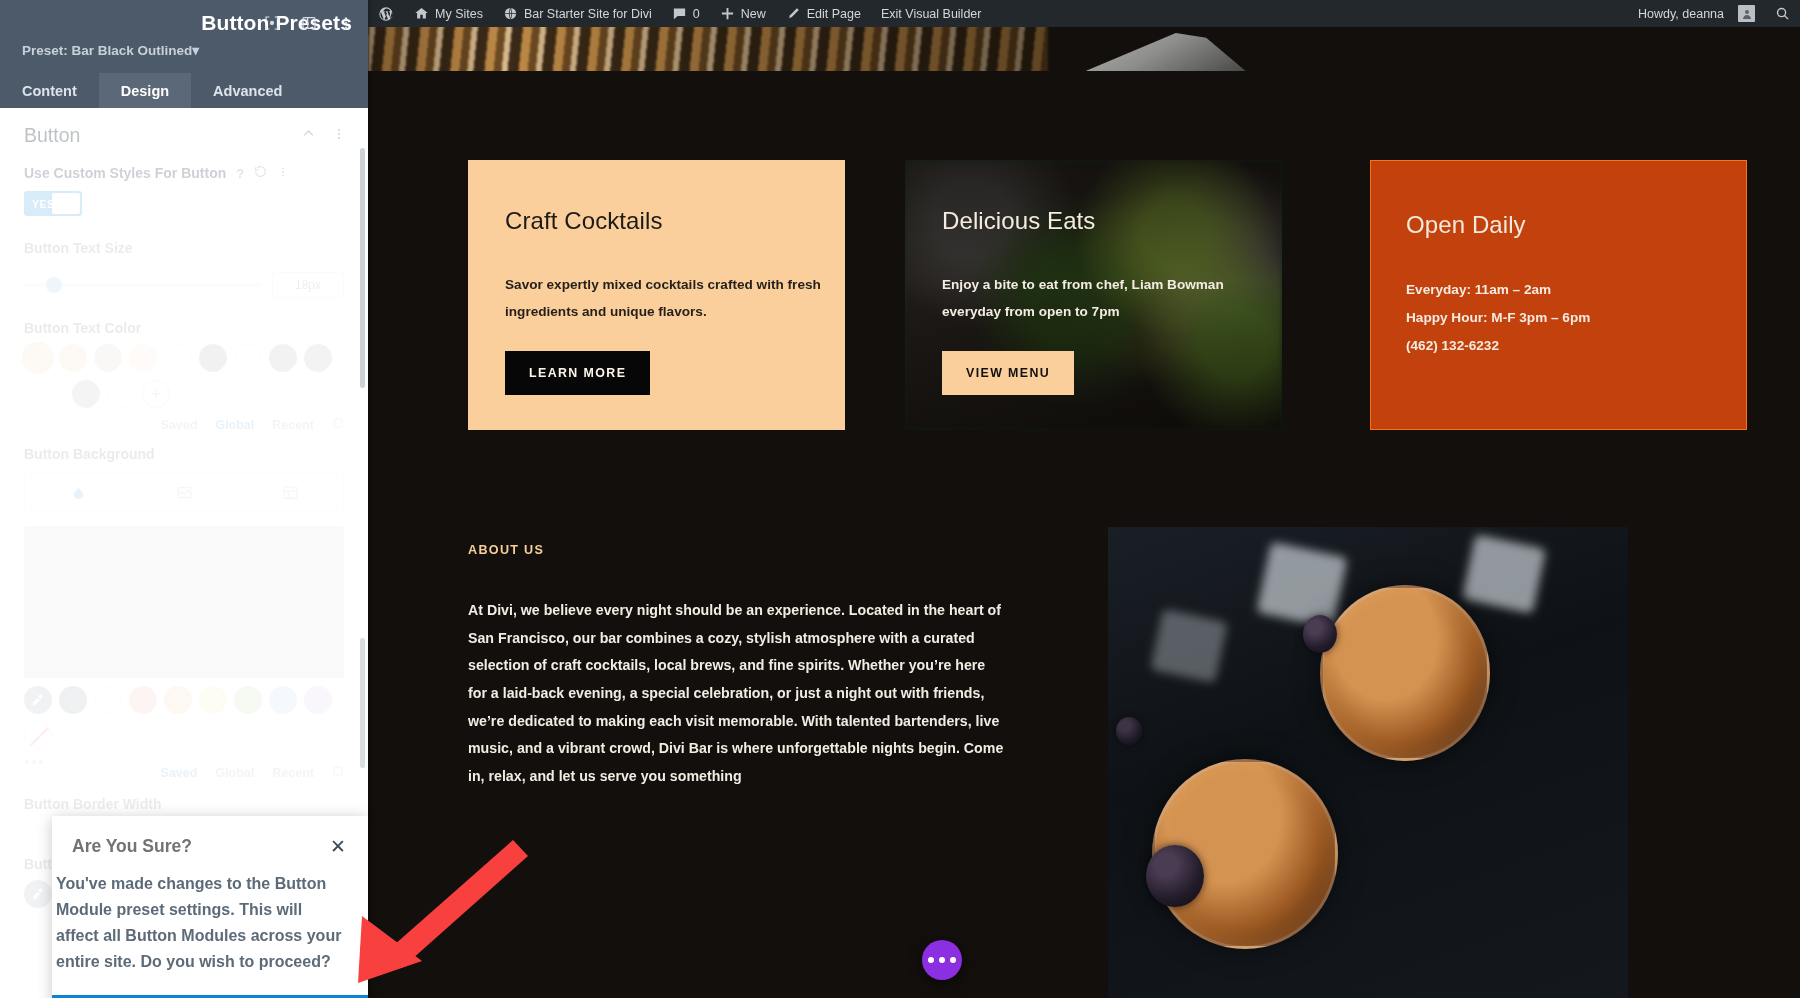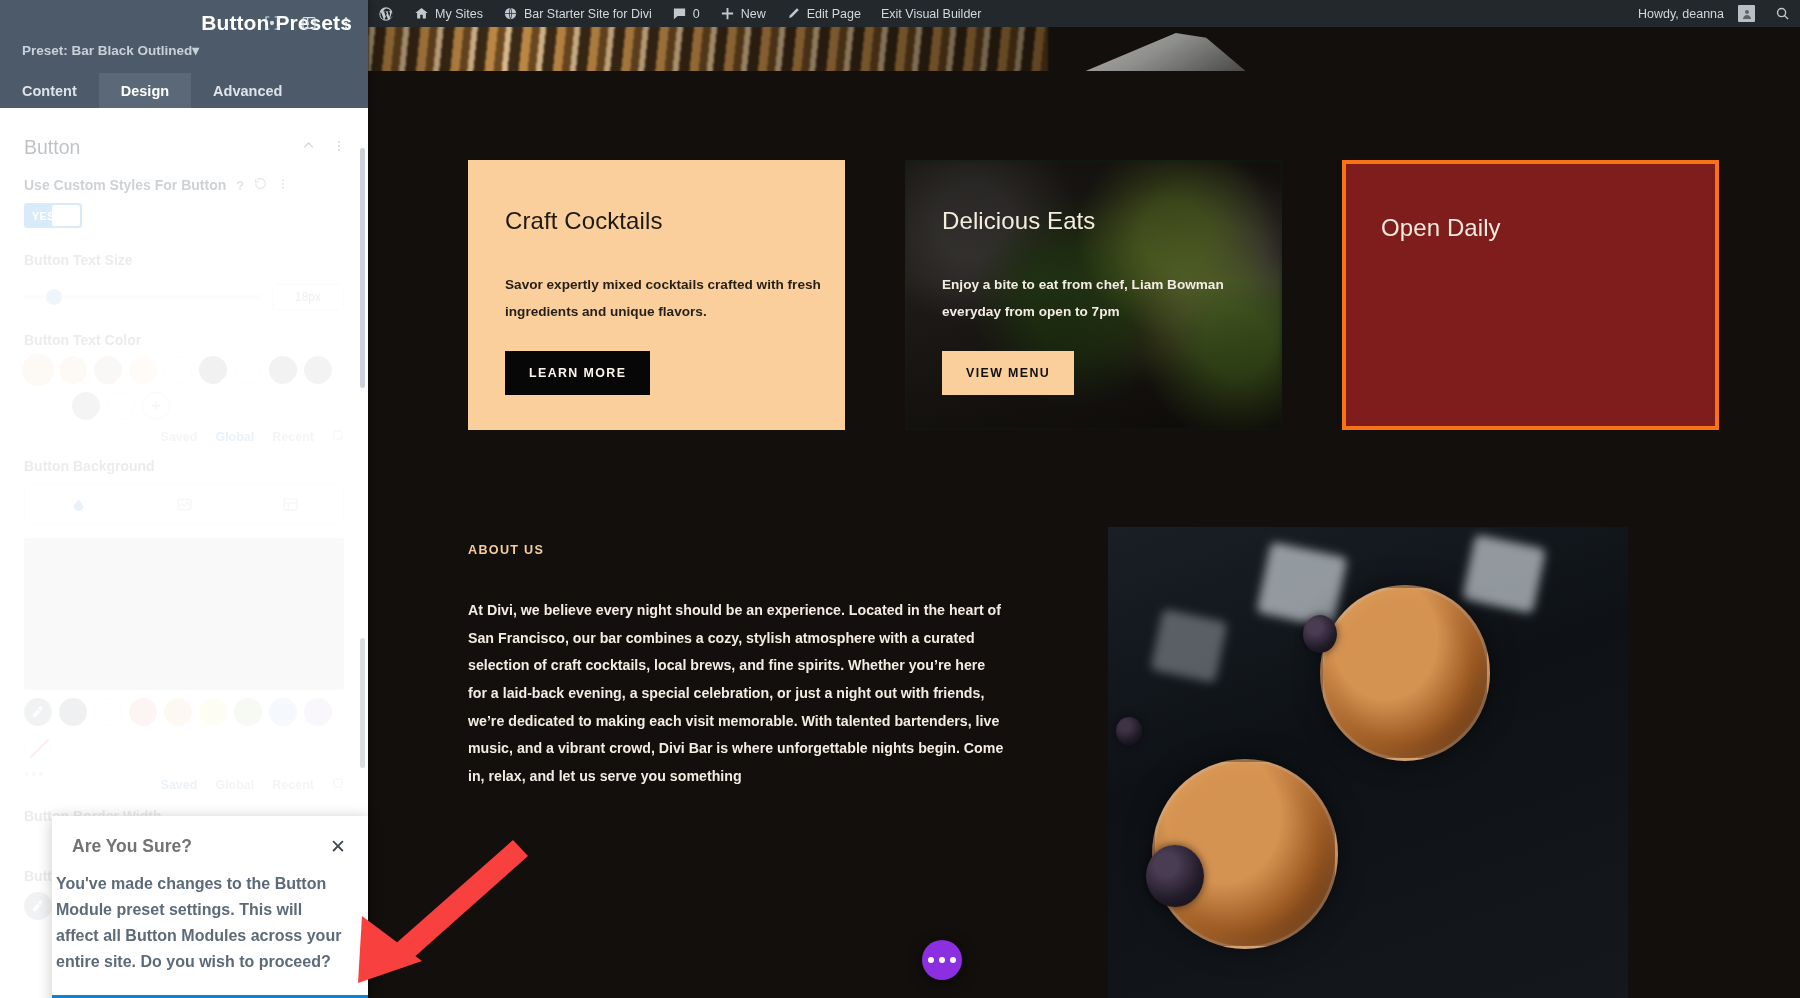--- a/index.html
+++ b/index.html
@@ -264,21 +264,21 @@
   }
   .card.photo .photo-veil {
     position:absolute; inset:0; z-index:1;
     background: linear-gradient(180deg, rgba(8,6,5,.68), rgba(8,6,5,.5) 45%, rgba(8,6,5,.72));
   }
   .card.photo .card-h { color:#f5ece0; }
   .card.photo .card-p { color:#f3ece3; }
   .card.photo .card-btn { background:#fbcf9b; color:#111; }
 
   
-  .card.outline { background:#7f1d1d; border: 4px solid #f97316; }
+  .card.outline { background:#c2410c; border: 1px solid #f97316; margin-left: 28px; }
   .card.outline .card-inner { padding-top: 50px; padding-left: 35px; }
   .card.outline .card-h { color:#f2e9dd; }
   .card.outline .card-p { color:#f4ece2; line-height:2.05; }
 
   .about {
     position: absolute; left: 100px; top: 516px; width: 560px;
   }
   .about-eyebrow {
     color:#f7cd9a; font-size: 12.6px; font-weight: bold; letter-spacing: 1.3px;
   }
@@ -359,20 +359,25 @@
         <div class="card-inner">
           <div class="card-h">Delicious Eats</div>
           <div class="card-p">Enjoy a bite to eat from chef, Liam Bowman everyday from open to 7pm</div>
           <div class="card-btn">VIEW MENU</div>
         </div>
       </div>
 
       <div class="card outline">
         <div class="card-inner">
           <div class="card-h">Open Daily</div>
+          <div class="card-p">
+            <div>Everyday: 11am – 2am</div>
+            <div>Happy Hour: M-F 3pm – 6pm</div>
+            <div>(462) 132-6232</div>
+          </div>
         </div>
       </div>
     </div>
 
     <div class="about">
       <div class="about-eyebrow">ABOUT US</div>
       <div class="about-p">At Divi, we believe every night should be an experience. Located in the heart of San Francisco, our bar combines a cozy, stylish atmosphere with a curated selection of craft cocktails, local brews, and fine spirits. Whether you’re here for a laid-back evening, a special celebration, or just a night out with friends, we’re dedicated to making each visit memorable. With talented bartenders, live music, and a vibrant crowd, Divi Bar is where unforgettable nights begin. Come in, relax, and let us serve you something</div>
     </div>
 
     <div class="about-photo">
@@ -504,21 +509,21 @@
     </div>
 
     <div class="panel-tabs">
       <div class="panel-tab">Content</div>
       <div class="panel-tab active">Design</div>
       <div class="panel-tab">Advanced</div>
     </div>
 
     <div class="panel-body">
 
-      <div class="group-row faded-med" style="padding-top:12px">
+      <div class="group-row faded-med" style="padding-top:0">
         <div class="opt-group-title">Button</div>
         <div class="group-ctrl" style="padding-top:16px">
           <span>
             <svg width="15" height="15" viewBox="0 0 24 24" fill="none" stroke="currentColor" stroke-width="2">
                 <path d="M5 15l7-7 7 7"></path>
               </svg>
           </span>
           <span>
             <svg width="14" height="14" viewBox="0 0 24 24" fill="currentColor">
                 <circle cx="12" cy="5" r="1.7"></circle>

